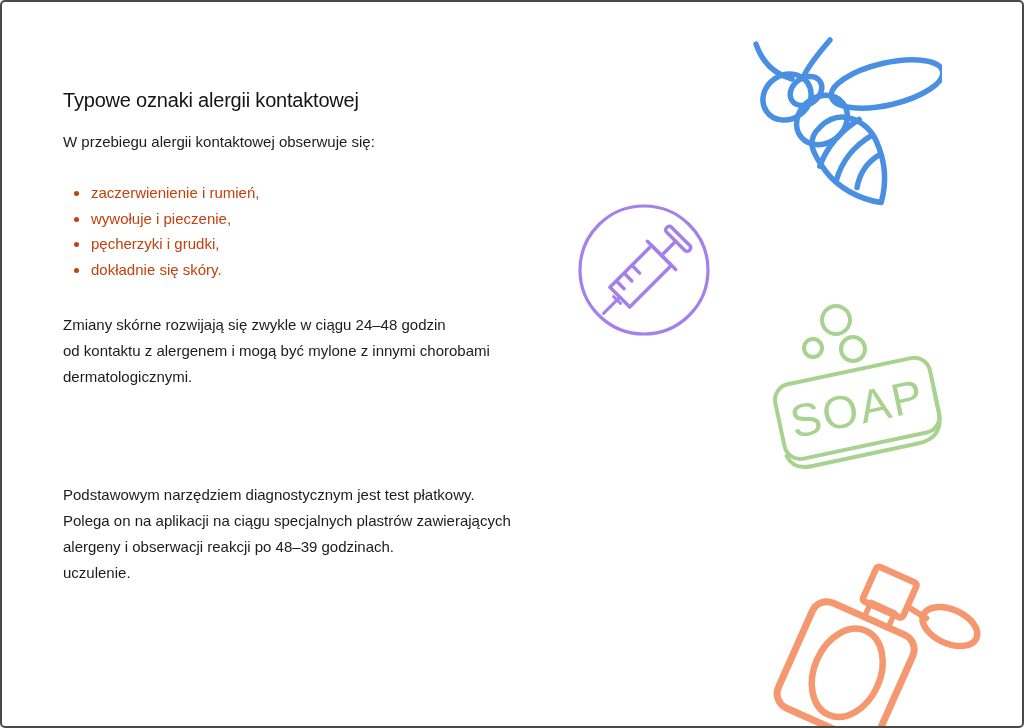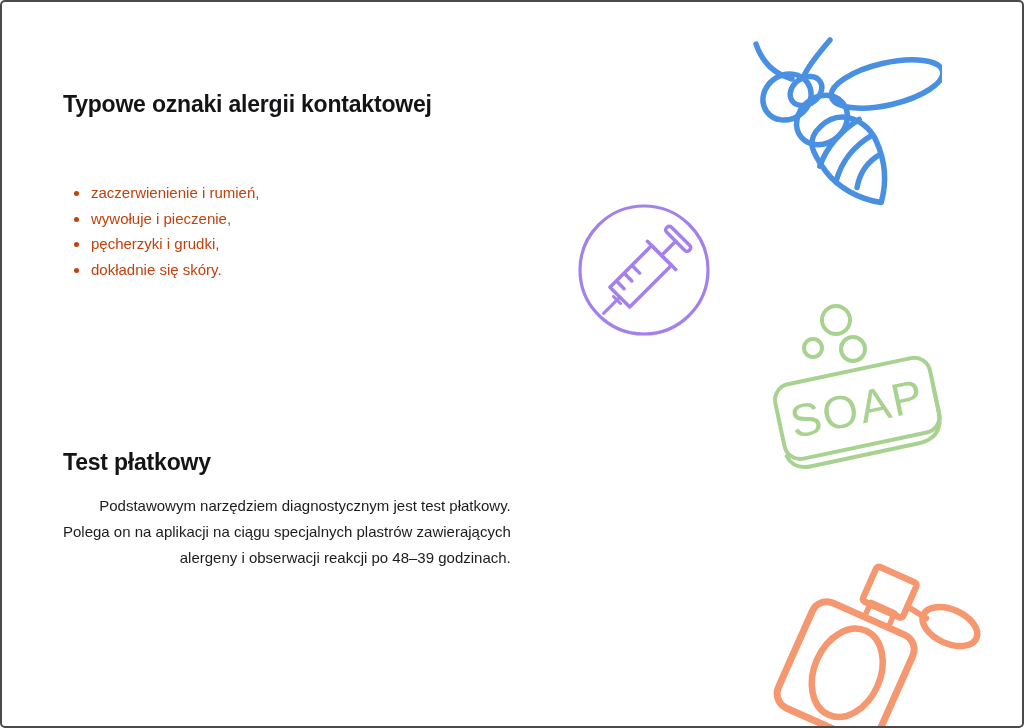--- a/index.html
+++ b/index.html
@@ -10,69 +10,75 @@
     background:#ffffff;
     border:2px solid #4a4a4a;
     border-radius:5px;
     overflow:hidden;
     font-family:"Liberation Sans","DejaVu Sans",sans-serif;
     color:#1c1c1e;
   }
   .text-col{position:absolute;left:61px;top:0;width:600px;}
   .h1{
     position:absolute;
-    font-size:23px;font-weight:700;letter-spacing:-0.2px;
+    font-size:20px;font-weight:400;letter-spacing:-0.2px;
     color:#141416;white-space:nowrap;
   }
   .heading-1{top:74px;left:0;}
   .heading-2{top:432px;left:0;}
   .body-line{font-size:15px;line-height:26px;color:#1c1c1e;white-space:nowrap;}
   .intro{position:absolute;top:127px;left:0;}
   .bullet-list{
     position:absolute;top:178px;left:0;
     margin:0;padding:0 0 0 27px;list-style:disc;
   }
   .bullet-list li{
     font-size:15px;line-height:25.5px;color:#c2410c;white-space:nowrap;
     padding-left:1px;
   }
   .para-1{position:absolute;top:310px;left:0;}
-  .para-2{position:absolute;top:491px;left:0;text-align:right;}
+  .para-2{position:absolute;top:480px;left:0;}
   .icon{position:absolute;}
   .icon-bee{left:740px;top:22px;}
   .icon-syringe{left:565px;top:191px;}
   .icon-soap{left:762px;top:290px;}
   .icon-perfume{left:742px;top:543px;}
   .soap-text{
     font-family:"Liberation Sans","DejaVu Sans",sans-serif;
     font-size:46px;letter-spacing:2px;font-weight:400;
   }
 </style>
 </head>
 <body>
 
 <div class="page">
 
   <h1 class="h1 heading-1 text-col" style="left:61px">Typowe oznaki alergii kontaktowej</h1>
 
+  <div class="body-line intro" style="left:61px">W przebiegu alergii kontaktowej obserwuje się:</div>
 
   <ul class="bullet-list" style="left:61px">
     <li>zaczerwienienie i rumień,</li>
     <li>wywołuje i pieczenie,</li>
     <li>pęcherzyki i grudki,</li>
     <li>dokładnie się skóry.</li>
   </ul>
 
+  <div class="para-1" style="left:61px">
+    <div class="body-line">Zmiany skórne rozwijają się zwykle w ciągu 24–48 godzin</div>
+    <div class="body-line">od kontaktu z alergenem i mogą być mylone z innymi chorobami</div>
+    <div class="body-line">dermatologicznymi.</div>
+  </div>
 
-  <h1 class="h1 heading-2" style="left:61px">Test płatkowy</h1>
 
   <div class="para-2" style="left:61px">
     <div class="body-line">Podstawowym narzędziem diagnostycznym jest test płatkowy.</div>
     <div class="body-line">Polega on na aplikacji na ciągu specjalnych plastrów zawierających</div>
     <div class="body-line">alergeny i obserwacji reakcji po 48–39 godzinach.</div>
+    <div class="body-line">uczulenie.</div>
   </div>
 
   <svg class="icon icon-bee" width="200" height="185" viewBox="0 0 200 185">
     <g fill="none" stroke-width="5.5" stroke-linecap="round" stroke-linejoin="round" stroke="#4a90e2">
       <path d="M14,20 C20,38 32,50 50,55"></path>
       <path d="M88,16 C76,30 66,42 62,52"></path>
       <ellipse cx="45" cy="73" rx="25" ry="22" transform="rotate(-35 45 73)"></ellipse>
       <ellipse cx="64" cy="67" rx="17" ry="13" transform="rotate(-35 64 67)"></ellipse>
       <ellipse cx="80" cy="96" rx="27" ry="23" transform="rotate(-40 80 96)"></ellipse>
       <ellipse cx="145" cy="60" rx="57" ry="21" transform="rotate(-13 145 60)"></ellipse>

